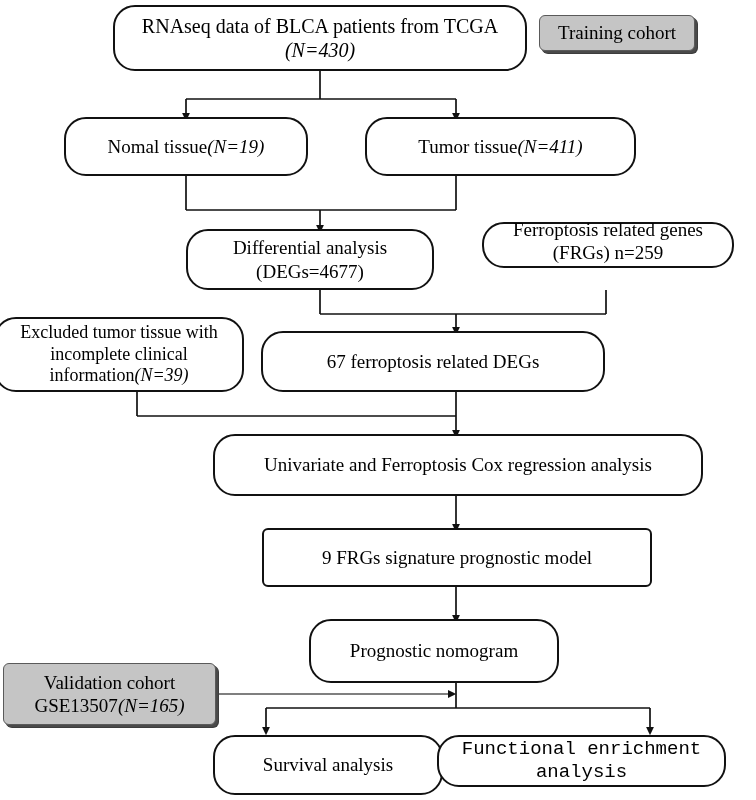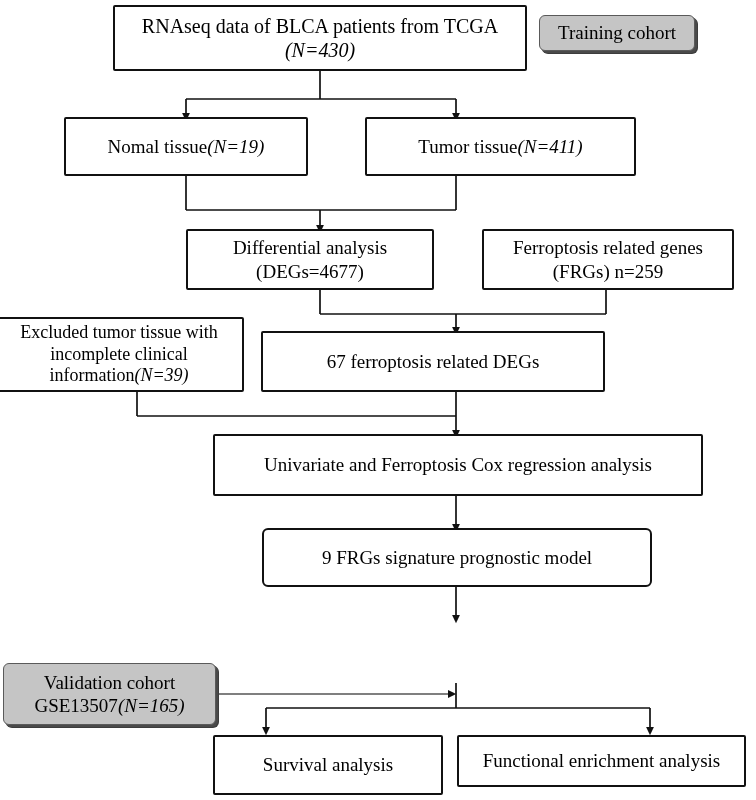--- a/index.html
+++ b/index.html
@@ -32,21 +32,21 @@
     align-items: center;
     justify-content: center;
     text-align: center;
     background: #ffffff;
     border: 2px solid #111111;
     color: #000000;
     line-height: 1.22;
     padding: 2px 6px;
     z-index: 2;
   }
-  .node.rounded  { border-radius: 2px; }
+  .node.rounded  { border-radius: 22px; }
   .node.rounded-sm { border-radius: 6px; }
   .node.gray {
     background: #c5c5c5;
     border: 1px solid #5a5a5a;
     box-shadow: 2px 2px 0 0 #4a4a4a, 3px 3px 0 0 #3d3d3d;
   }
   .node .txt { display: block; }
   .node .it { font-style: italic; }
   .t20 { font-size: 20px; }
   .t19 { font-size: 19px; }
@@ -122,21 +122,21 @@
     </span>
   </div>
 
   <div class="node rounded t19" style="left:186px; top:229px; width:248px; height:61px;">
     <span>
       <span class="txt">Differential analysis</span>
       <span class="txt">(DEGs=4677)</span>
     </span>
   </div>
 
-  <div class="node rounded t19" style="left:482px; top:229px; width:252px; height:61px;">
+  <div class="node rounded t19" style="left:482px; top:222px; width:252px; height:46px;align-items:flex-end;">
     <span>
       <span class="txt">Ferroptosis related genes</span>
       <span class="txt">(FRGs) n=259</span>
     </span>
   </div>
 
   <div class="node rounded t18" style="left:-6px; top:317px; width:250px; height:75px;">
     <span>
       <span class="txt">Excluded tumor tissue with</span>
       <span class="txt">incomplete clinical</span>
@@ -151,31 +151,34 @@
   </div>
 
   <div class="node rounded t19" style="left:213px; top:434px; width:490px; height:62px;">
     <span>Univariate and Ferroptosis Cox regression analysis</span>
   </div>
 
   <div class="node rounded-sm t19" style="left:262px; top:528px; width:390px; height:59px;">
     <span>9 FRGs signature prognostic model</span>
   </div>
 
+  <div class="node rounded t19" style="left:309px; top:619px; width:250px; height:64px;">
+    <span>Prognostic nomogram</span>
+  </div>
 
   <div class="node gray rounded-sm t19" style="left:3px; top:663px; width:213px; height:62px;">
     <span>
       <span class="txt">Validation cohort</span>
       <span class="txt">
         <span>GSE13507</span><span class="it">(N=165)</span>
       </span>
     </span>
   </div>
 
   <div class="node rounded t19" style="left:213px; top:735px; width:230px; height:60px;">
     <span>Survival analysis</span>
   </div>
 
-  <div class="node rounded t19" style="left:457px; top:735px; width:289px; height:52px;">
+  <div class="node rounded t19" style="left:437px; top:735px; width:289px; height:52px;font-family:Liberation Mono, monospace;">
     <span>Functional enrichment analysis</span>
   </div>
 
 </div>
 
 </body></html>

